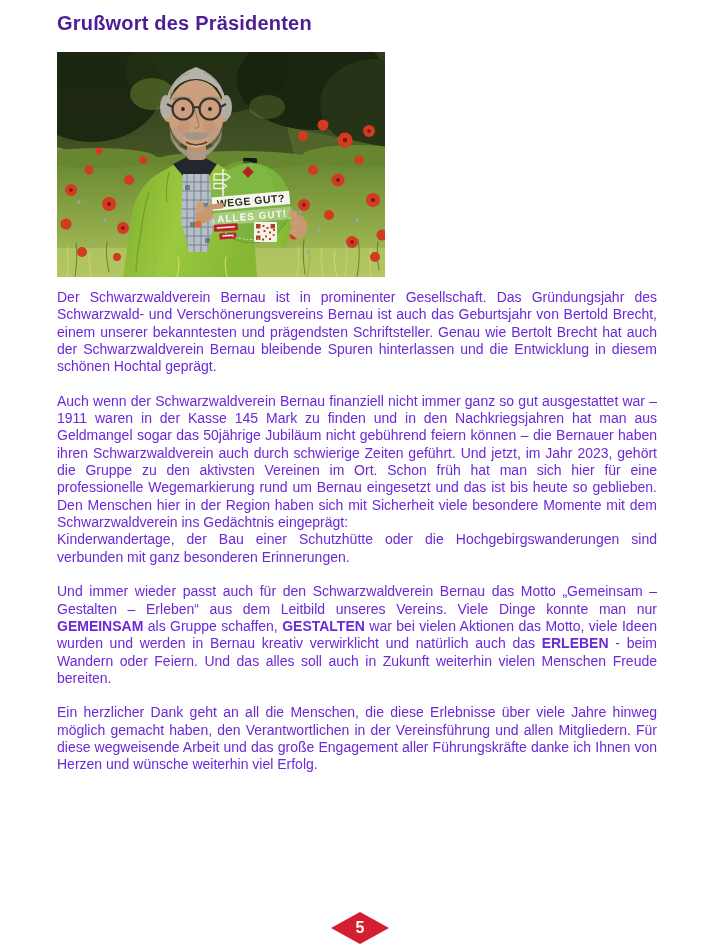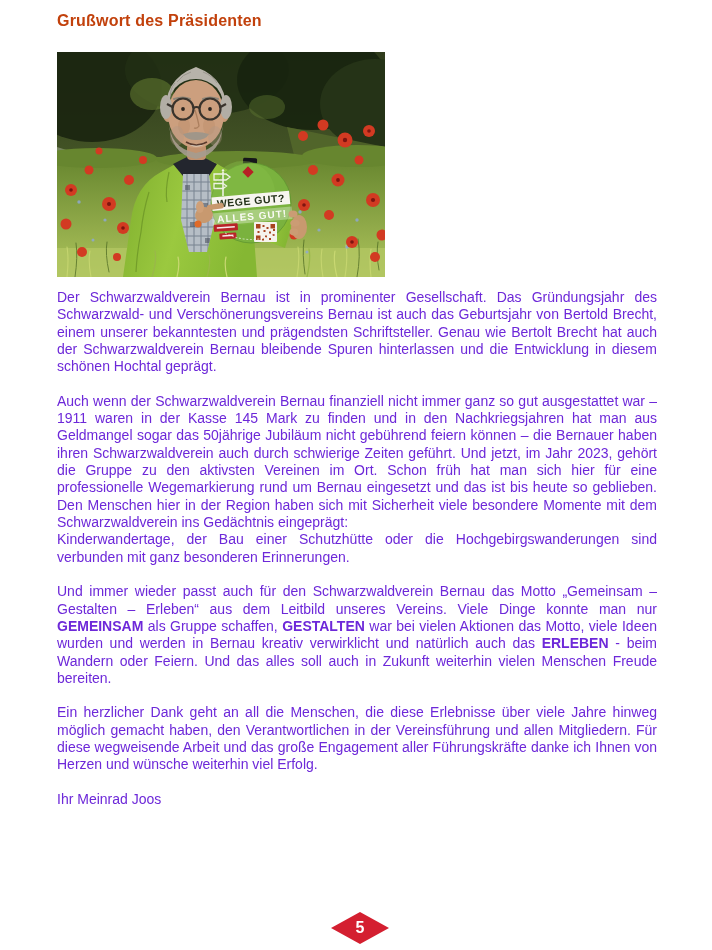--- a/index.html
+++ b/index.html
@@ -2,21 +2,21 @@
 <html lang="de"><head>
 <meta charset="utf-8">
 <style>
   html,body{margin:0;padding:0;background:#ffffff;}
   .page{
     position:relative;width:712px;height:950px;background:#ffffff;
     font-family:"Liberation Sans",sans-serif;overflow:hidden;
   }
   .title{
     position:absolute;left:57px;top:12px;margin:0;
-    font-size:16px;font-weight:bold;color:#c2410c;letter-spacing:.2px;
+    font-size:20px;font-weight:bold;color:#4c1d95;letter-spacing:.2px;
   }
   .photo{
     position:absolute;left:57px;top:52px;width:328px;height:225px;overflow:hidden;
   }
   .photo svg{display:block;width:328px;height:225px;}
   .textblock{
     position:absolute;left:57px;top:289px;width:600px;
     font-size:14px;line-height:17.35px;color:#6d28d9;
     text-align:justify;hyphens:none;
   }
@@ -300,21 +300,20 @@
         </g>
       </g>
     </svg>
   </div>
 
   <div class="textblock">
     <p>Der Schwarzwaldverein Bernau ist in prominenter Gesellschaft. Das Gründungsjahr des Schwarzwald- und Verschönerungsvereins Bernau ist auch das Geburtsjahr von Bertold Brecht, einem unserer bekanntesten und prägendsten Schriftsteller. Genau wie Bertolt Brecht hat auch der Schwarzwaldverein Bernau bleibende Spuren hinterlassen und die Entwicklung in diesem schönen Hochtal geprägt.</p>
     <p><span>Auch wenn der Schwarzwaldverein Bernau finanziell nicht immer ganz so gut ausgestattet war – 1911 waren in der Kasse 145 Mark zu finden und in den Nachkriegsjahren hat man aus Geldmangel sogar das 50jährige Jubiläum nicht gebührend feiern können – die Bernauer haben ihren Schwarzwaldverein auch durch schwierige Zeiten geführt. Und jetzt, im Jahr 2023, gehört die Gruppe zu den aktivsten Vereinen im Ort. Schon früh hat man sich hier für eine professionelle Wegemarkierung rund um Bernau eingesetzt und das ist bis heute so geblieben. Den Menschen hier in der Region haben sich mit Sicherheit viele besondere Momente mit dem Schwarzwaldverein ins Gedächtnis eingeprägt:</span><br><span>Kinderwandertage, der Bau einer Schutzhütte oder die Hochgebirgswanderungen sind verbunden mit ganz besonderen Erinnerungen.</span></p>
     <p><span>Und immer wieder passt auch für den Schwarzwaldverein Bernau das Motto „Gemeinsam – Gestalten – Erleben“ aus dem Leitbild unseres Vereins. Viele Dinge konnte man nur </span><span class="b">GEMEINSAM</span><span> als Gruppe schaffen, </span><span class="b">GESTALTEN</span><span> war bei vielen Aktionen das Motto, viele Ideen wurden und werden in Bernau kreativ verwirklicht und natürlich auch das </span><span class="b">ERLEBEN</span><span> - beim Wandern oder Feiern. Und das alles soll auch in Zukunft weiterhin vielen Menschen Freude bereiten.</span></p>
     <p>Ein herzlicher Dank geht an all die Menschen, die diese Erlebnisse über viele Jahre hinweg möglich gemacht haben, den Verantwortlichen in der Vereinsführung und allen Mitgliedern. Für diese wegweisende Arbeit und das große Engagement aller Führungskräfte danke ich Ihnen von Herzen und wünsche weiterhin viel Erfolg.</p>
-    <p class="sig">Ihr Meinrad Joos</p>
   </div>
 
   <div class="page-marker">
     <div class="diamond"></div>
     <div class="page-num">5</div>
   </div>
 
 </div>
 
 </body></html>

